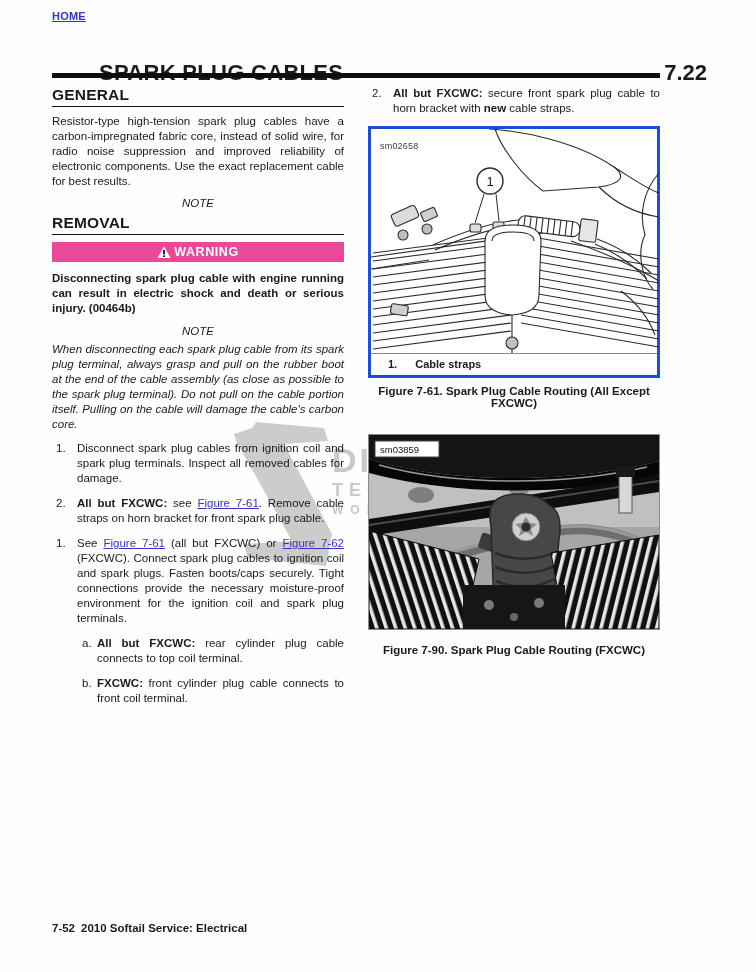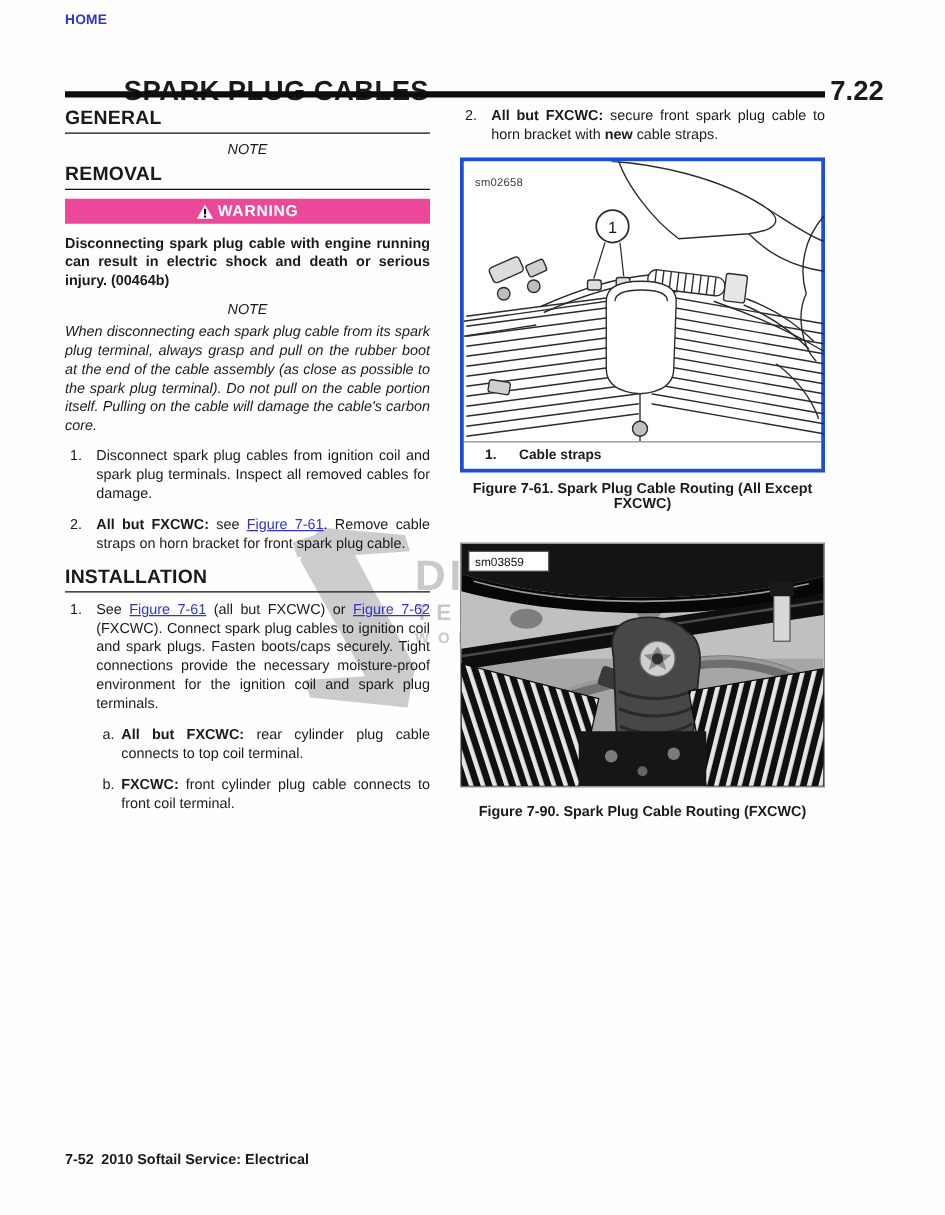--- a/index.html
+++ b/index.html
@@ -4,21 +4,21 @@
 <style>
   * { margin:0; padding:0; box-sizing:border-box; }
   html,body { background:#ffffff; }
   .page {
     position:relative; width:756px; height:972px; background:#fefefe;
     font-family:"Liberation Sans", sans-serif; color:#1a1a1a; overflow:hidden;
   }
   
   .home-link {
     position:absolute; left:52px; top:10px; font-size:11px; font-weight:bold;
-    color:#3333cc; letter-spacing:.2px;
+    color:#3333cc; text-decoration:underline; letter-spacing:.2px;
   }
   .title-row { position:absolute; left:52px; top:60px; width:608px; display:flex; justify-content:space-between; align-items:baseline;margin-left:47px; }
   .page-title { font-size:22px; font-weight:bold; letter-spacing:.3px; }
   .section-num { font-size:22px; font-weight:bold; }
   .title-rule { position:absolute; left:52px; top:73px; width:608px; height:5px; background:#0d0d0d; }
   
   .columns { position:absolute; left:52px; top:86px; width:608px; display:flex; gap:24px; z-index:1; }
   .col-left  { width:308px; }
   .col-right { width:292px; }
   h2.sec-head {
@@ -84,20 +84,21 @@
     <span class="page-title">SPARK PLUG CABLES</span>
     <span class="section-num">7.22</span>
   </div>
   <div class="title-rule"></div>
 
   <div class="columns">
 
     <div class="col-left">
 
       <h2 class="sec-head">GENERAL</h2>
+      <p class="body">Resistor-type high-tension spark plug cables have a carbon-impregnated fabric core, instead of solid wire, for radio noise suppression and improved reliability of electronic components. Use the exact replacement cable for best results.</p>
       <div class="note-label">NOTE</div>
 
       <h2 class="sec-head mt">REMOVAL</h2>
       <div class="warning-banner">
         <span>
           <svg width="14" height="13" viewBox="0 0 14 13">
             <path d="M7,0.5 L13.5,12 H0.5 Z" fill="#ffffff"></path>
             <rect x="6.2" y="4" width="1.7" height="4.4" fill="#000"></rect>
             <rect x="6.2" y="9.4" width="1.7" height="1.6" fill="#000"></rect>
           </svg>
@@ -110,21 +111,20 @@
 
       <div class="step">
         <span class="step-num">1.</span>
         <span class="step-body">Disconnect spark plug cables from ignition coil and spark plug terminals. Inspect all removed cables for damage.</span>
       </div>
       <div class="step">
         <span class="step-num">2.</span>
         <span class="step-body"><b>All but FXCWC:</b><span> see </span><a class="doclink">Figure 7-61</a><span>. Remove cable straps on horn bracket for front spark plug cable.</span></span>
       </div>
 
-      <h2 class="sec-head mt">INSTALLATION</h2>
       <div class="step">
         <span class="step-num">1.</span>
         <span class="step-body"><span>See </span><a class="doclink">Figure 7-61</a><span> (all but FXCWC) or </span><a class="doclink">Figure 7-62</a><span> (FXCWC). Connect spark plug cables to ignition coil and spark plugs. Fasten boots/caps securely. Tight connections provide the necessary moisture-proof environment for the ignition coil and spark plug terminals.</span></span>
       </div>
       <div class="substep">
         <span class="sub-letter">a.</span>
         <span class="sub-body"><b>All but FXCWC:</b><span> rear cylinder plug cable connects to top coil terminal.</span></span>
       </div>
       <div class="substep">
         <span class="sub-letter">b.</span>

